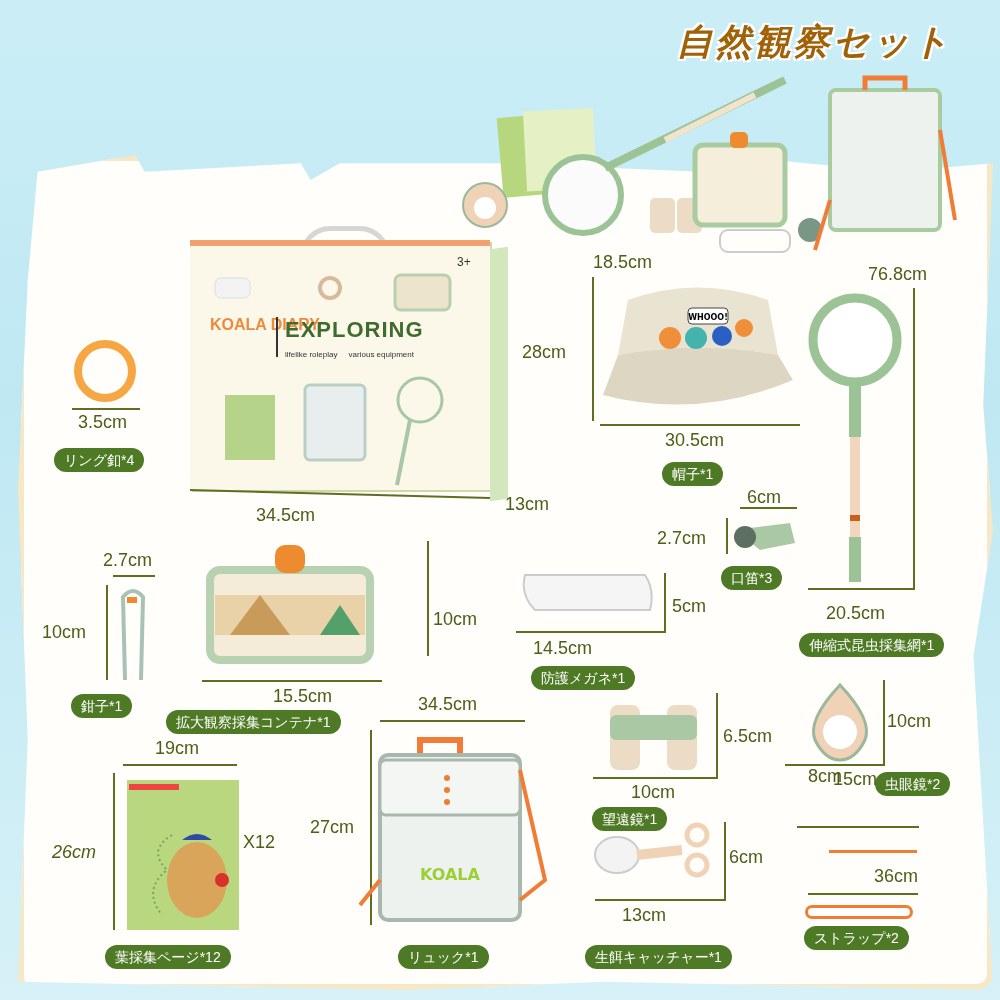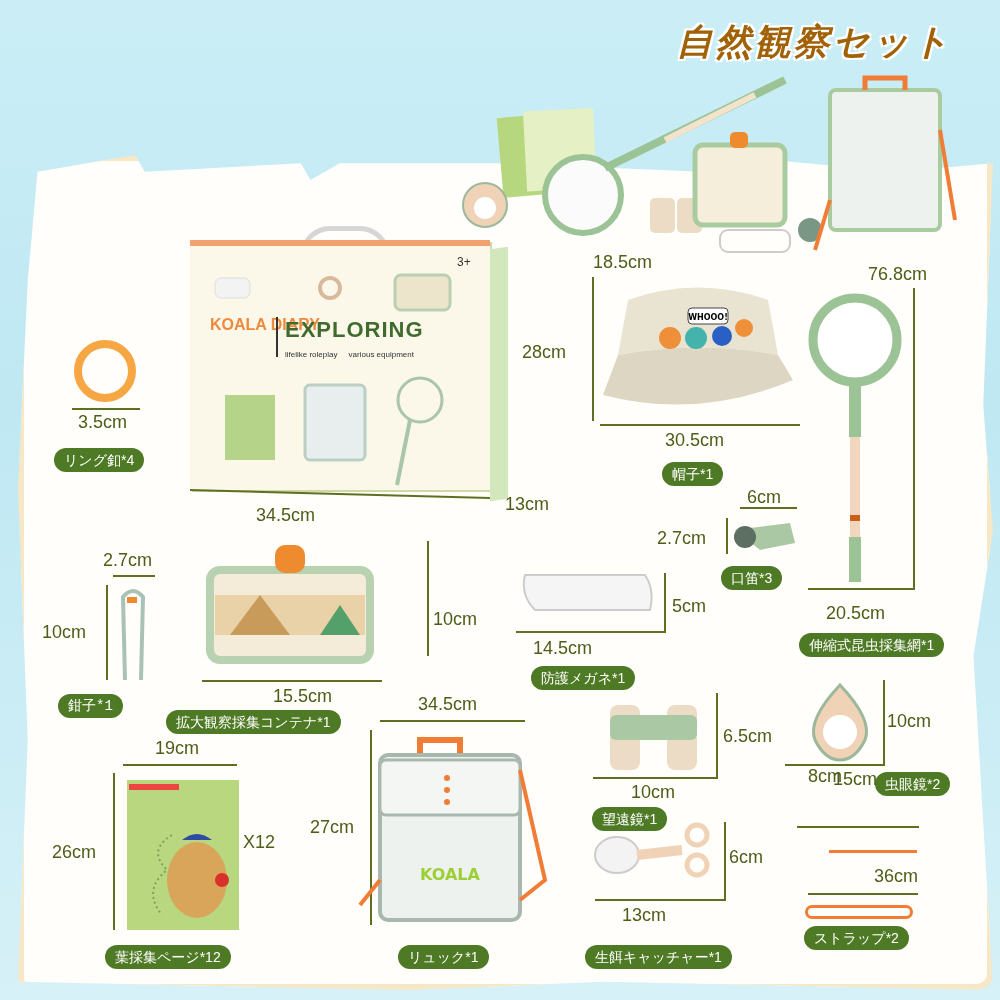--- a/index.html
+++ b/index.html
@@ -130,21 +130,21 @@
 
 <div>
   <div class="dim" style="left:103px;top:550px;">2.7cm</div>
   <div class="hl" style="left:113px;top:575px;width:42px;"></div>
   <div class="vl" style="left:106px;top:585px;height:95px;"></div>
   <div class="dim" style="left:42px;top:622px;">10cm</div>
   <svg class="abs" style="left:118px;top:585px" width="30" height="100">
     <path d="M7 95 L5 12 Q15 0 25 12 L23 95" fill="none" stroke="#a9c2b7" stroke-width="4"></path>
     <rect x="9" y="12" width="10" height="6" fill="#ef8b2f"></rect>
   </svg>
-  <div class="badge" style="left:58px;top:694px;font-family:Liberation Mono, monospace;">鉗子*1</div>
+  <div class="badge" style="left:71px;top:694px;">鉗子*1</div>
 </div>
 
 <div>
   <svg class="abs" style="left:200px;top:540px" width="180" height="130">
     <rect x="10" y="30" width="160" height="90" rx="10" fill="#f4ecd8" stroke="#b7d1b1" stroke-width="8"></rect>
     <rect x="75" y="5" width="30" height="28" rx="10" fill="#ef8b2f"></rect>
     <rect x="15" y="55" width="150" height="40" fill="#e9d2a8"></rect>
     <polygon points="30,95 60,55 90,95" fill="#c99b5a"></polygon>
     <polygon points="120,95 140,65 160,95" fill="#54a06b"></polygon>
   </svg>
@@ -188,21 +188,21 @@
   <div class="dim" style="left:887px;top:711px;">10cm</div>
   <div class="hl" style="left:785px;top:764px;width:100px;"></div>
   <div class="dim" style="left:808px;top:766px;">8cm</div>
   <div class="badge" style="left:875px;top:772px;">虫眼鏡*2</div>
 </div>
 
 <div>
   <div class="dim" style="left:155px;top:738px;">19cm</div>
   <div class="hl" style="left:123px;top:764px;width:114px;"></div>
   <div class="vl" style="left:113px;top:773px;height:157px;"></div>
-  <div class="dim" style="left:52px;top:842px;">26cm</div>
+  <div class="dim" style="left:52px;top:842px;font-style:italic;">26cm</div>
   <svg class="abs" style="left:127px;top:780px" width="112" height="150">
     <rect width="112" height="150" fill="#b8d77f"></rect>
     <rect x="2" y="4" width="50" height="6" fill="#e44"></rect>
     <ellipse cx="70" cy="100" rx="30" ry="38" fill="#d9a55a"></ellipse>
     <path d="M55 60 Q70 48 85 60" fill="#2f4aa3"></path>
     <circle cx="95" cy="100" r="7" fill="#d8302a"></circle>
     <path d="M45 55 Q20 70 40 90 Q15 110 35 135" fill="none" stroke="#7ba45a" stroke-dasharray="2 3" stroke-width="2"></path>
   </svg>
   <div class="dim" style="left:243px;top:832px;">X12</div>
   <div class="badge" style="left:105px;top:945px;text-align:right;">葉採集ページ*12</div>

